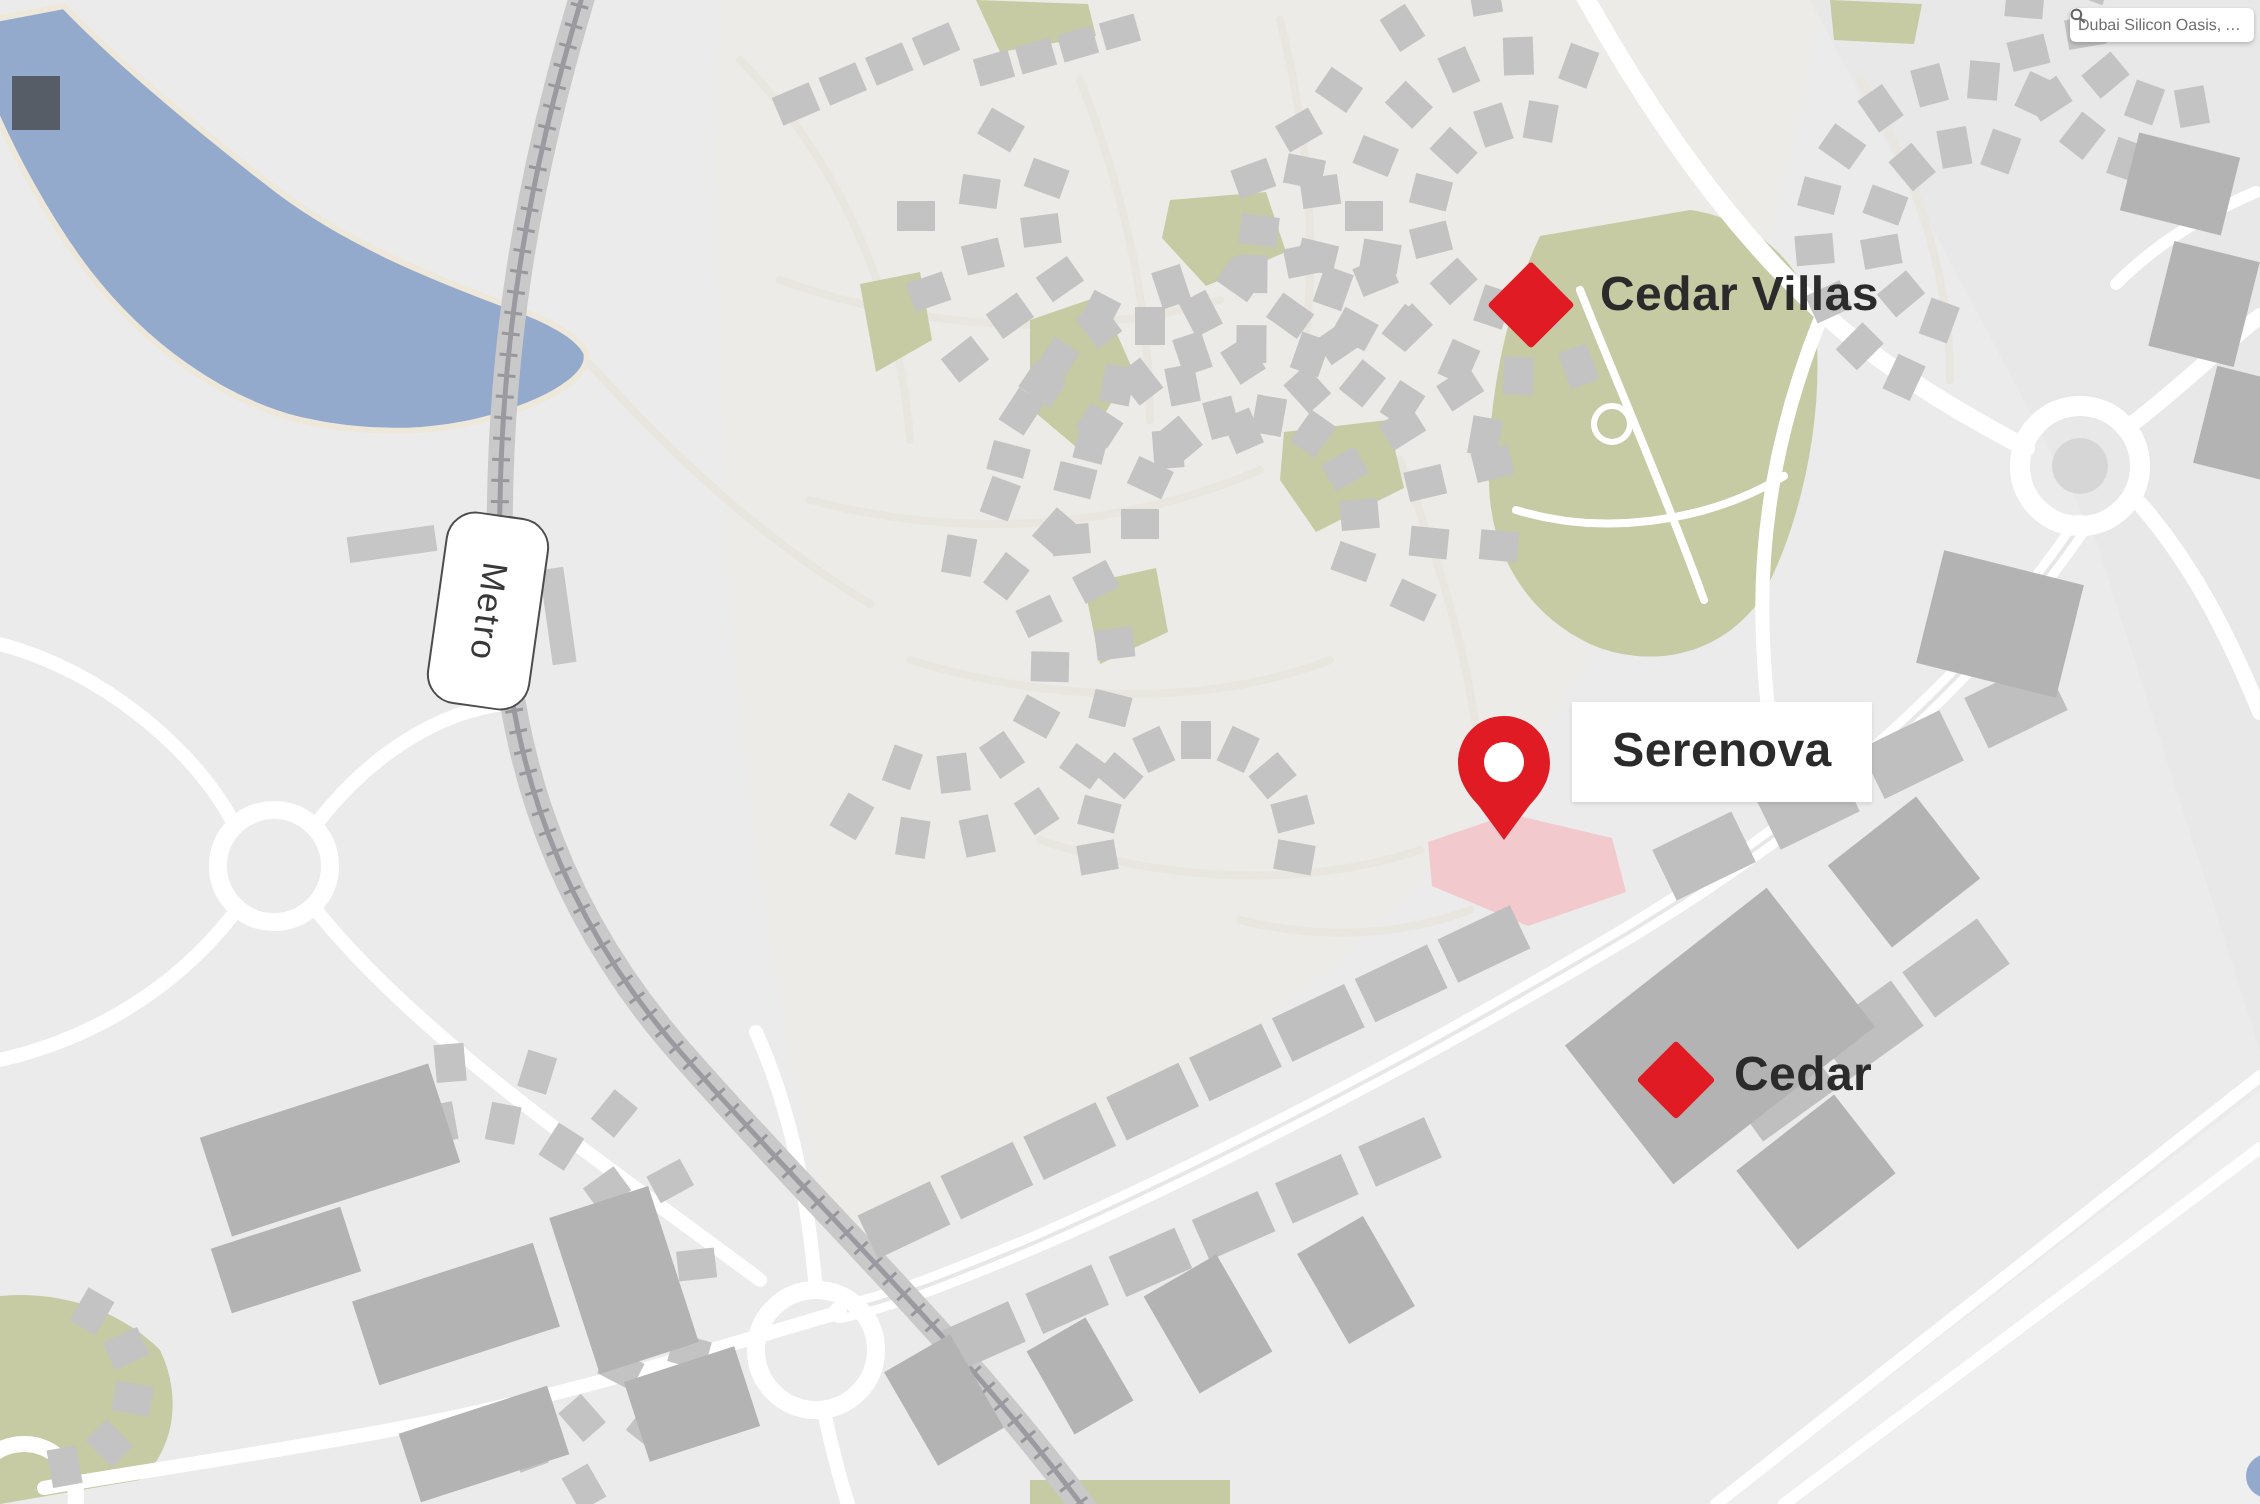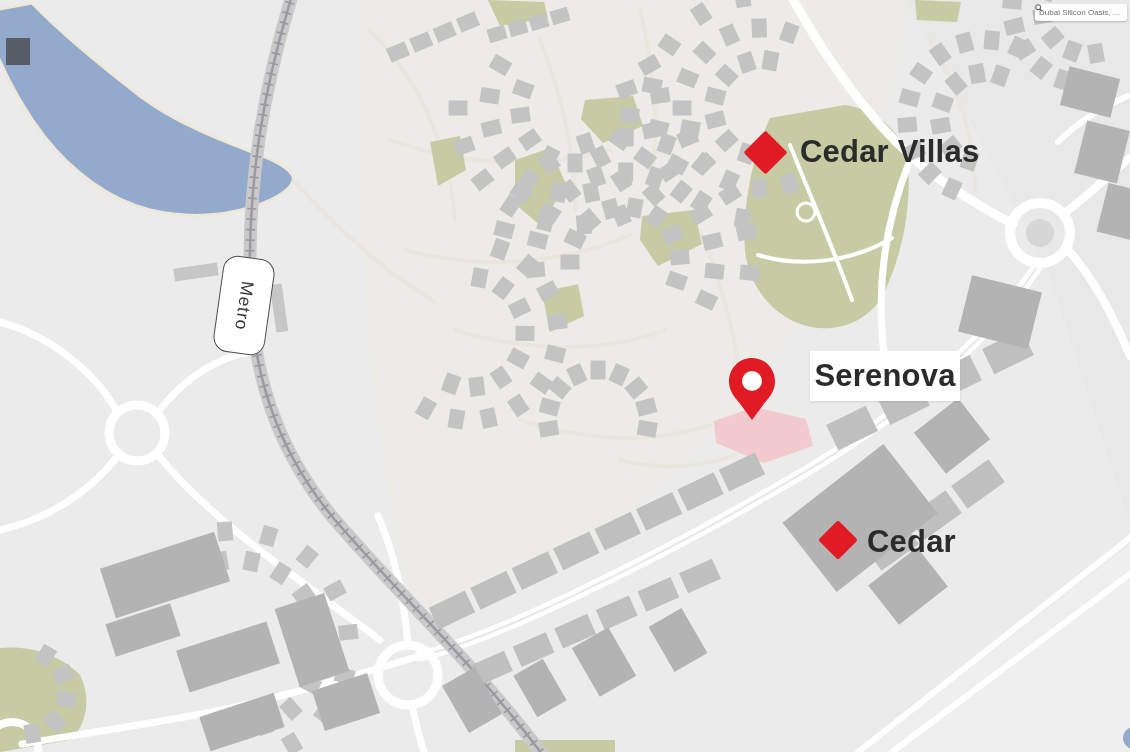--- a/index.html
+++ b/index.html
@@ -14,21 +14,21 @@
   .bldg{fill:var(--bldg-gray);}
   .slab{fill:var(--slab-gray);}
   .platform{fill:#c6c6c6;}
   .park{fill:var(--park-green);}
   .road-w{stroke:#ffffff;fill:none;stroke-linecap:round;}
   .road-b{stroke:#e9e6df;fill:none;stroke-linecap:round;}
   .park-path{stroke:#ffffff;fill:none;stroke-linecap:round;}
 
   .overlay{position:absolute;left:0;top:0;width:100%;height:100%;}
   .map-label{position:absolute;font-weight:700;color:var(--label-ink);white-space:nowrap;}
-  .big-label{font-size:31px;letter-spacing:.2px;}
+  .big-label{font-size:24px;letter-spacing:.2px;}
   .diamond{position:absolute;background:var(--marker-red);transform:rotate(45deg);border-radius:2px;}
   .pin{position:absolute;}
   .label-box{position:absolute;background:#fff;display:flex;align-items:center;justify-content:center;
     box-shadow:0 1px 2px rgba(0,0,0,.10);}
   .metro-pill{position:absolute;left:218px;top:257px;width:50px;height:95px;background:#fff;
     border:1.6px solid #4d4d4d;border-radius:15px;transform:rotate(8deg);
     display:flex;align-items:center;justify-content:center;}
   .metro-pill span{writing-mode:vertical-rl;font-size:17.5px;color:#383838;letter-spacing:1px;}
   .search-box{position:absolute;right:3px;top:4px;width:92px;height:17px;background:#fff;border-radius:3px;
     box-shadow:0 1px 2px rgba(0,0,0,.22);display:flex;align-items:center;gap:3px;padding:0 4px;box-sizing:border-box;}
@@ -335,21 +335,21 @@
 
   <div class="overlay">
 
     <div class="metro-pill">
       <span>Metro</span>
     </div>
 
     <div class="diamond" style="left:750px;top:137px;width:31px;height:31px;"></div>
     <div class="map-label big-label" style="left:800px;top:134px;">Cedar Villas</div>
 
-    <div class="label-box" style="left:786px;top:351px;width:150px;height:50px;margin-left:24px;">
+    <div class="label-box" style="left:786px;top:351px;width:150px;height:50px;">
       <span class="map-label big-label" style="position:static;">Serenova</span>
     </div>
     <svg class="pin" style="left:724px;top:356px;" width="56" height="66" viewBox="0 0 56 66">
       <path d="M28,2 C15,2 5,12.5 5,25.5 C5,34 9.5,40.5 15.5,47 L28,64 L40.5,47 C46.5,40.5 51,34 51,25.5 C51,12.5 41,2 28,2 Z" fill="var(--marker-red)"></path>
       <circle cx="28" cy="25" r="10" fill="#ffffff"></circle>
     </svg>
 
     <div class="diamond" style="left:824px;top:526px;width:28px;height:28px;"></div>
     <div class="map-label big-label" style="left:867px;top:524px;">Cedar</div>
 

